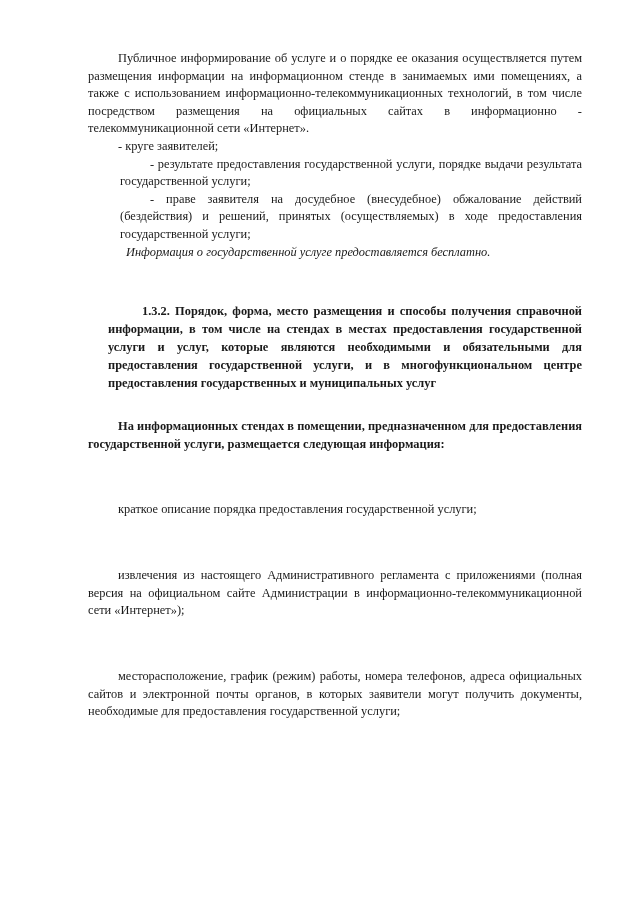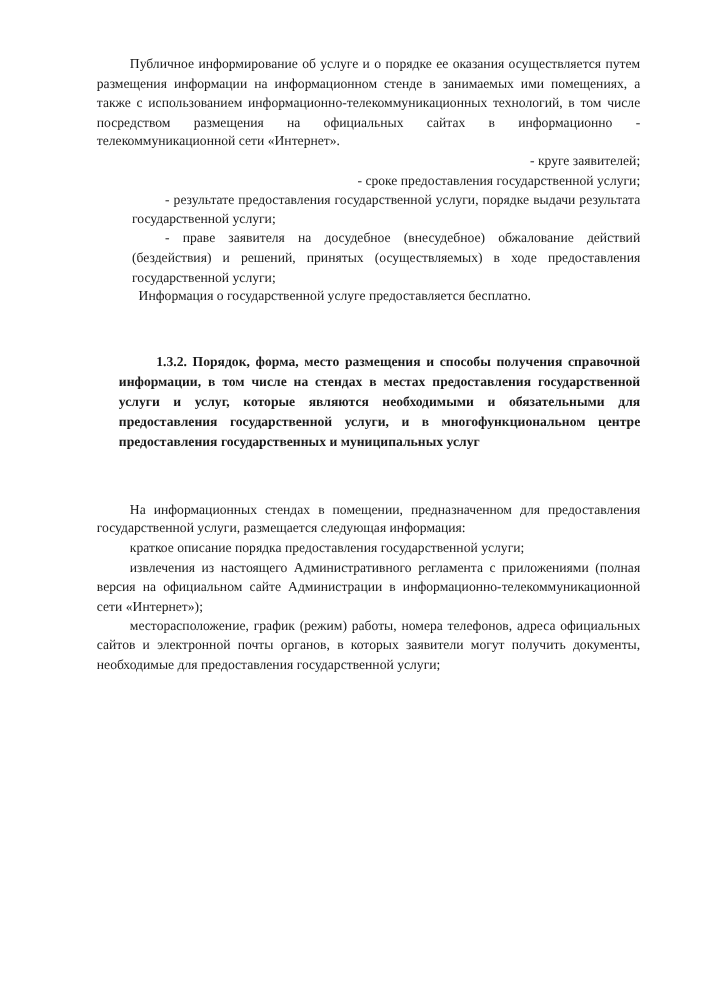--- a/index.html
+++ b/index.html
@@ -29,58 +29,59 @@
     text-justify: inter-word;
   }
   p {
     margin: 0;
   }
   .para {
     text-indent: 30px;
   }
   .dash-item {
     text-indent: 30px;
-    text-align: right;
+    text-align: left;
   }
   .dash-item-just {
     text-indent: 30px;
     text-align: justify;
     margin-left: 32px;
   }
   .plain-item {
     text-indent: 30px;
     text-align: justify;
+    margin-top: 48px;
   }
   .heading {
     font-weight: bold;
     text-align: justify;
     text-indent: 34px;
     margin-top: 42px;
     line-height: 1.45;
     margin-left: 20px;
   }
   .gap-before-section {
-    margin-top: 44px;
+    margin-top: 25px;
+    font-weight: bold;
   }
 </style>
 </head>
 <body>
 
 <div class="page">
   <div class="doc">
 
     <p class="para">Публичное   информирование об услуге и о порядке ее оказания осуществляется  путем размещения информации на информационном стенде в занимаемых ими помещениях, а также с использованием информационно-телекоммуникационных технологий, в том числе посредством размещения на официальных сайтах в информационно - телекоммуникационной сети «Интернет».</p>
 
 
     <p class="dash-item">- круге заявителей;</p>
-    <p class="dash-item">- сроке предоставления государственной услуги;</p>
     <p class="dash-item-just">- результате предоставления государственной услуги, порядке выдачи результата государственной услуги;</p>
     <p class="dash-item-just">- праве заявителя на досудебное (внесудебное) обжалование действий (бездействия) и решений, принятых (осуществляемых) в ходе предоставления государственной  услуги;</p>
 
-    <p class="para" style="text-indent:38px;">Информация о государственной услуге предоставляется бесплатно.</p>
+    <p class="para" style="text-indent:38px;font-style:italic;">Информация о государственной услуге предоставляется бесплатно.</p>
 
     <p class="heading">1.3.2. Порядок, форма, место размещения и способы получения справочной информации, в том числе на стендах в местах предоставления государственной услуги и услуг, которые являются необходимыми и обязательными для предоставления государственной услуги, и в многофункциональном центре предоставления государственных и муниципальных услуг</p>
 
     <p class="para gap-before-section">На информационных стендах в помещении, предназначенном для предоставления государственной услуги,    размещается следующая информация:</p>
 
     <p class="plain-item">краткое описание порядка предоставления государственной услуги;</p>
     <p class="plain-item">извлечения    из    настоящего    Административного    регламента    с приложениями (полная версия на официальном сайте Администрации в информационно-телекоммуникационной сети «Интернет»);</p>
     <p class="plain-item">месторасположение, график (режим) работы, номера телефонов, адреса официальных сайтов и электронной почты органов, в которых заявители могут      получить      документы,      необходимые      для      предоставления государственной услуги;</p>
 
   </div>

